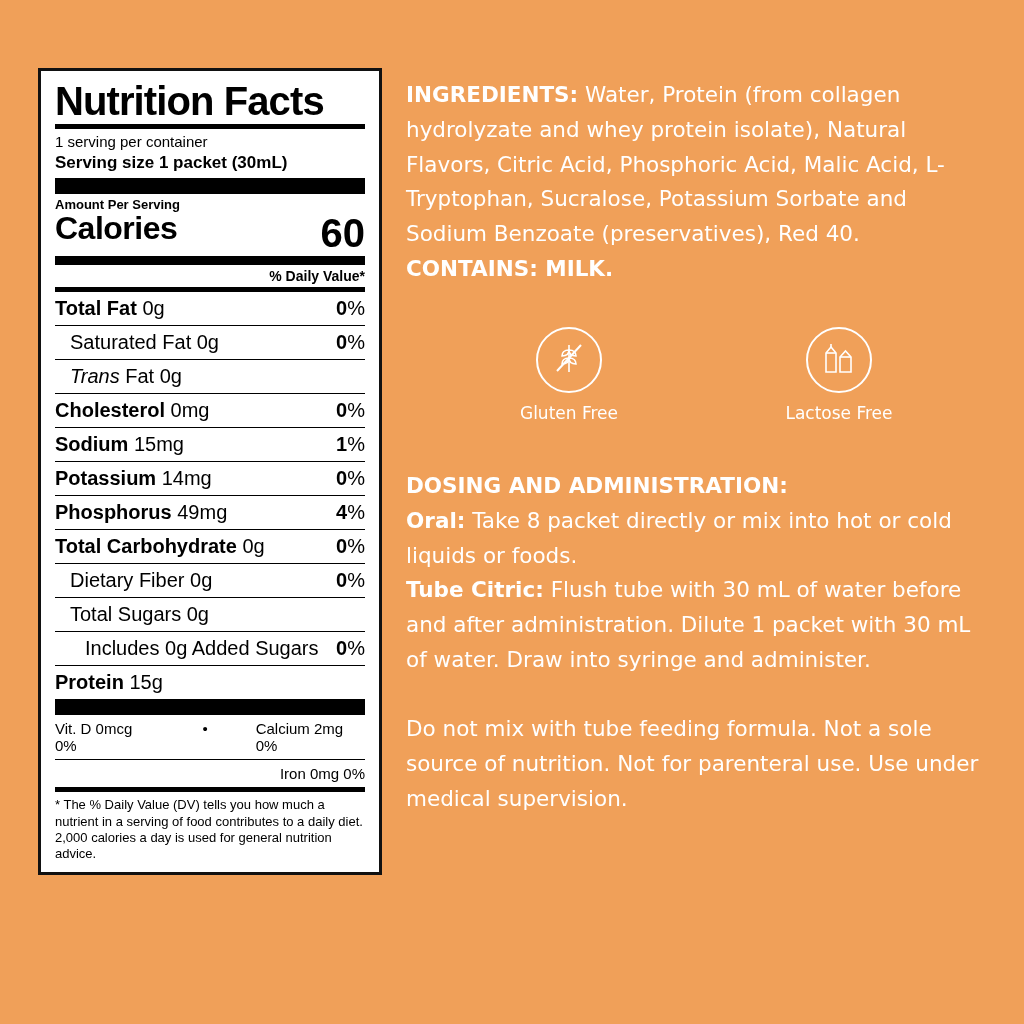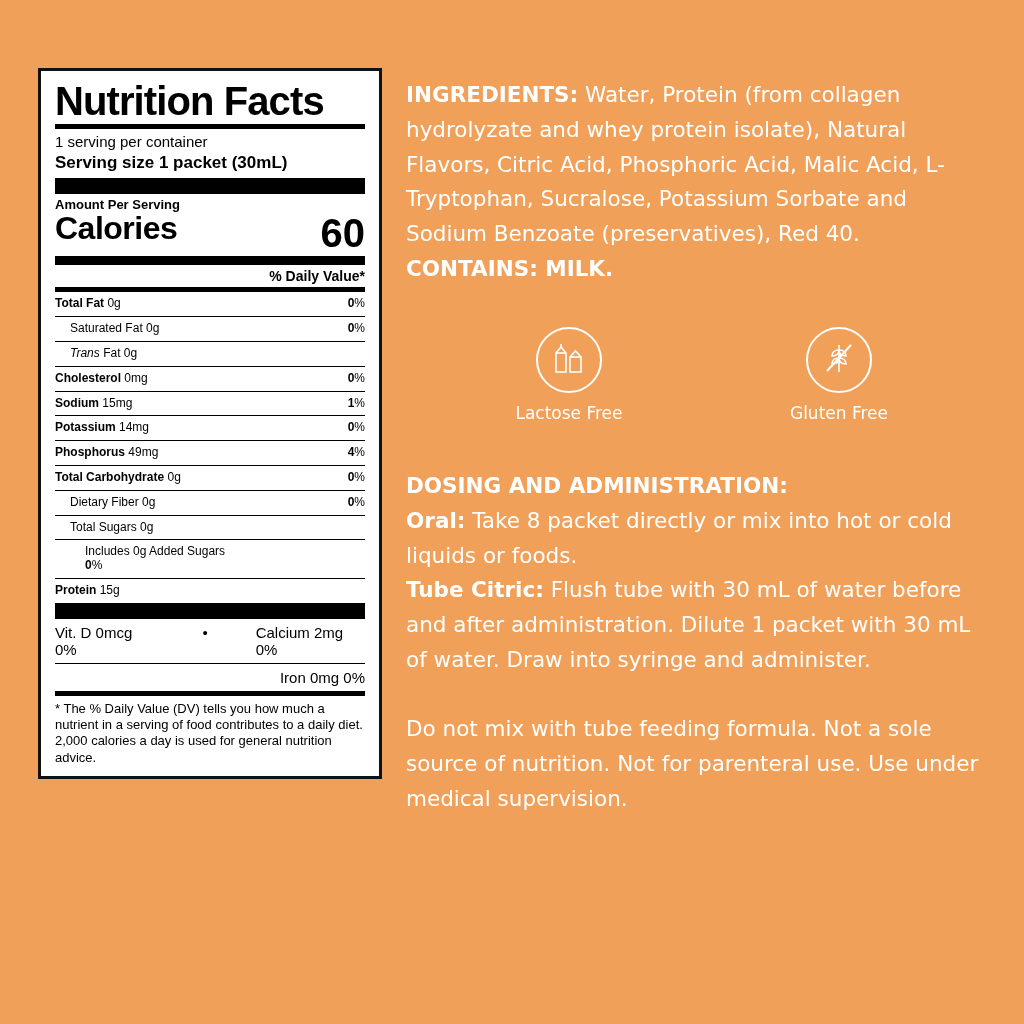--- a/index.html
+++ b/index.html
@@ -82,28 +82,28 @@
   .dv-header {
     text-align: right;
     font-size: 14px;
     font-weight: 700;
     padding: 3px 0 3px 0;
   }
   .nrow {
     display: flex;
     justify-content: space-between;
     align-items: baseline;
-    font-size: 12px;
+    font-size: 20px;
     padding: 5px 0 5px 0;
     line-height: 1.15;
   }
   .nrow .lab { }
   .nrow .lab b { font-weight: 700; }
   .indent1 { padding-left: 15px; }
-  .indent2 { padding-left: 30px; flex-direction: column; }
+  .indent2 { padding-left: 30px; }
   .pct { font-weight: 700; white-space: nowrap; }
   .pct .sym { font-weight: 400; }
   .vitrow {
     display: flex;
     justify-content: flex-end;
     font-size: 15px;
     padding: 5px 0 5px 0;
     gap: 48px;
   }
   .footnote {
@@ -283,52 +283,52 @@
 
     <div class="footnote">* The % Daily Value (DV) tells you how much a nutrient in a serving of food contributes to a daily diet. 2,000 calories a day is used for general nutrition advice.</div>
   </div>
 
   <div class="right">
 
     <p class="ingredients"><b>INGREDIENTS:</b><span> Water, Protein (from collagen hydrolyzate and whey protein isolate), Natural Flavors, Citric Acid, Phosphoric Acid, Malic Acid, L-Tryptophan, Sucralose, Potassium Sorbate and Sodium Benzoate (preservatives), Red 40.</span></p>
     <p class="contains">CONTAINS: MILK.</p>
 
     <div class="badges">
-
-      <div class="badge">
-        <div class="circle">
-          <span>
-            <svg width="34" height="36" viewBox="0 0 34 36" fill="none" stroke="#ffffff" stroke-width="1.6">
-              <path d="M4 13 L4 32 L14 32 L14 13 L9 7 Z"></path>
-              <path d="M4 13 L14 13"></path>
-              <path d="M18 17 L18 32 L29 32 L29 17 L23.5 11 Z"></path>
-              <path d="M18 17 L29 17"></path>
-              <path d="M9 7 L9 4"></path>
-            </svg>
-          </span>
-        </div>
-        <div class="cap">Lactose Free</div>
-      </div>
 
       <div class="badge">
         <div class="circle">
           <span>
             <svg width="34" height="36" viewBox="0 0 34 36" fill="none" stroke="#ffffff" stroke-width="1.6">
               <path d="M17 5 L17 32"></path>
               <path d="M17 10 C12 10 10 13 10 16 C14 16 17 14 17 10 Z"></path>
               <path d="M17 10 C22 10 24 13 24 16 C20 16 17 14 17 10 Z"></path>
               <path d="M17 18 C12 18 10 21 10 24 C14 24 17 22 17 18 Z"></path>
               <path d="M17 18 C22 18 24 21 24 24 C20 24 17 22 17 18 Z"></path>
               <path d="M5 31 L29 5" stroke-width="2"></path>
             </svg>
           </span>
         </div>
         <div class="cap">Gluten Free</div>
       </div>
 
+      <div class="badge">
+        <div class="circle">
+          <span>
+            <svg width="34" height="36" viewBox="0 0 34 36" fill="none" stroke="#ffffff" stroke-width="1.6">
+              <path d="M4 13 L4 32 L14 32 L14 13 L9 7 Z"></path>
+              <path d="M4 13 L14 13"></path>
+              <path d="M18 17 L18 32 L29 32 L29 17 L23.5 11 Z"></path>
+              <path d="M18 17 L29 17"></path>
+              <path d="M9 7 L9 4"></path>
+            </svg>
+          </span>
+        </div>
+        <div class="cap">Lactose Free</div>
+      </div>
+
     </div>
 
     <p class="dosing-title">DOSING AND ADMINISTRATION:</p>
     <p class="dose-block"><b>Oral:</b><span> Take 8 packet directly or mix into hot or cold liquids or foods.</span></p>
     <p class="dose-block"><b>Tube Citric:</b><span> Flush tube with 30 mL of water before and after administration. Dilute 1 packet with 30 mL of water. Draw into syringe and administer.</span></p>
 
     <p class="disclaimer">Do not mix with tube feeding formula. Not a sole source of nutrition. Not for parenteral use. Use under medical supervision.</p>
   </div>
 
 </div>

